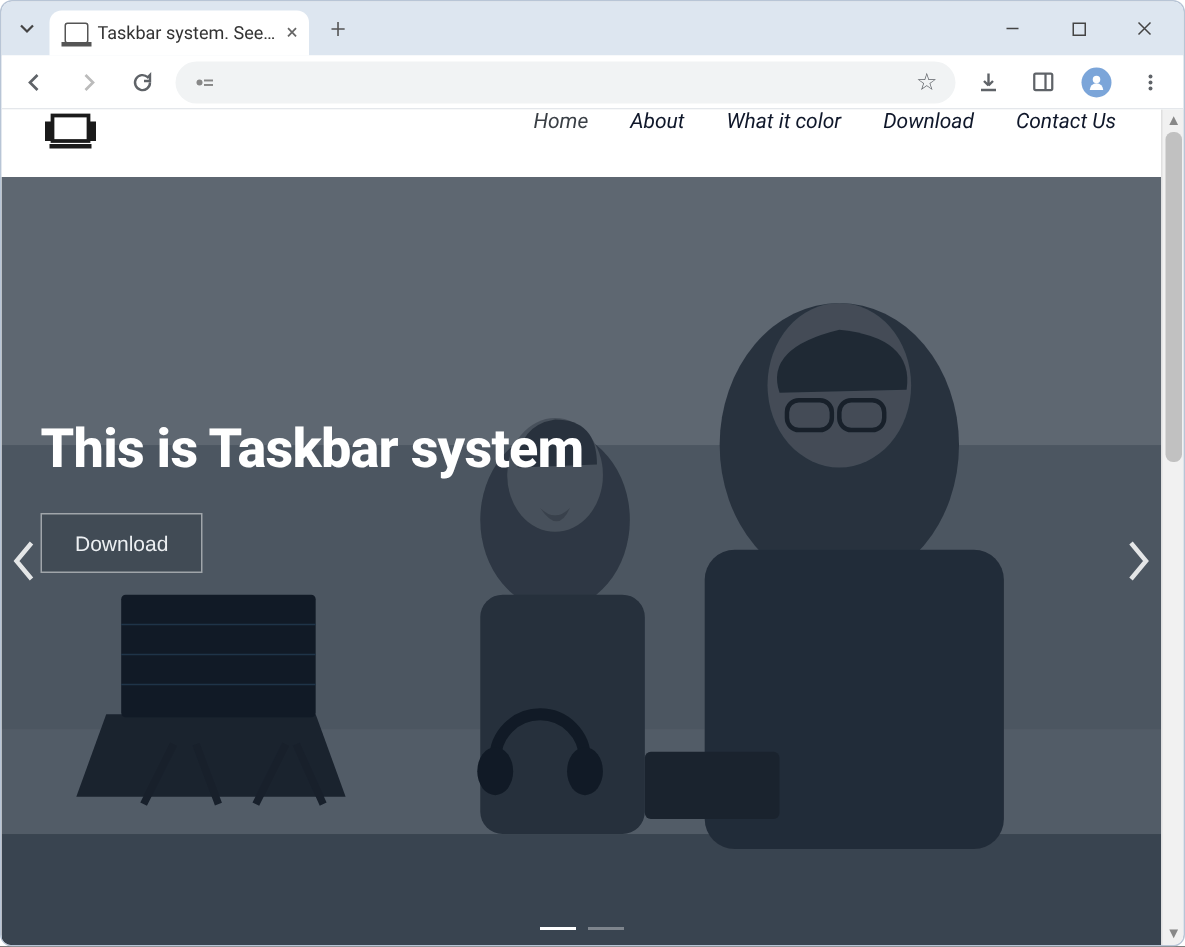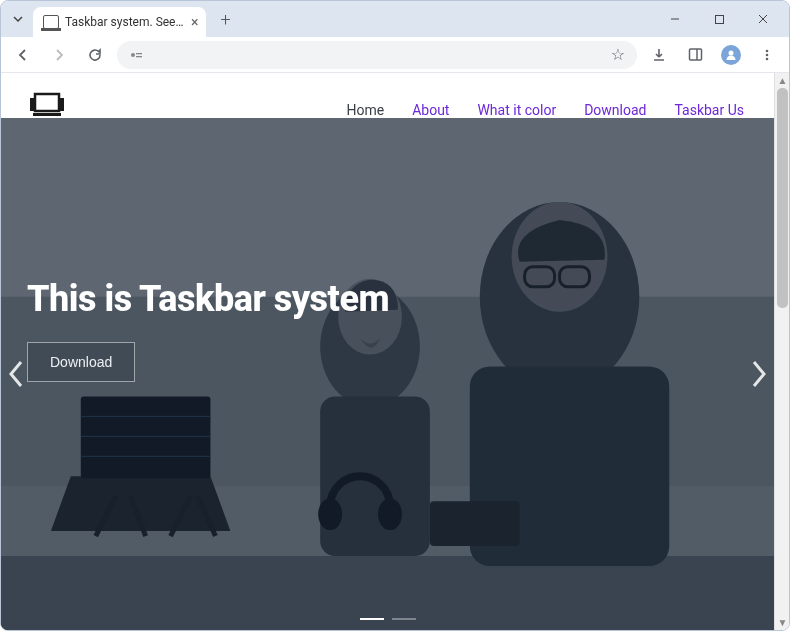--- a/index.html
+++ b/index.html
@@ -151,36 +151,37 @@
 .scrollbar .arr { position:absolute;width:15px;height:15px;display:flex;align-items:center;justify-content:center;color:#888;font-size:10px;}
 .page {
   position:absolute;
   left:0;top:0;right:15px;bottom:0;
   background:#fff;
 }
 .site-header {
   height:45px;
   background:#fff;
   display:flex;
-  align-items:flex-end;
+  align-items:flex-start;
   padding:0 30px 0 26px;
+  font-style:italic;
 }
 .logo {
   width:38px;height:28px;
   position:relative;
 }
 .logo svg {display:block;}
 .site-nav {
   margin-left:auto;
   display:flex;
   gap:28px;
 }
 .site-nav a {
   font-size:14px;
-  color:#6d28d9;
+  color:#0f172a;
   text-decoration:none;
   cursor:pointer;
 }
 .site-nav a.active { color:#3a3f45; }
 .hero {
   position:absolute;
   top:45px;left:0;right:0;bottom:0;
   background:#000000;
   overflow:hidden;
 }
@@ -350,21 +351,21 @@
             <rect x="3" y="8" width="6" height="13" fill="#1a1a1a"></rect>
             <rect x="31" y="8" width="6" height="13" fill="#1a1a1a"></rect>
             <rect x="6" y="23" width="28" height="3" fill="#1a1a1a"></rect>
           </svg>
         </div>
         <nav class="site-nav">
           <a class="active">Home</a>
           <a>About</a>
           <a>What it color</a>
           <a>Download</a>
-          <a>Taskbar Us</a>
+          <a>Contact Us</a>
         </nav>
       </div>
 
       <div class="hero">
         <div class="hero-bg">
           <svg width="100%" height="100%" viewBox="0 0 775 515" preserveAspectRatio="xMidYMid slice" style="position:absolute;inset:0;">
 
             <rect width="775" height="515" fill="#8f979e"></rect>
             <rect y="0" width="775" height="180" fill="#b0b6bb"></rect>
             <rect y="380" width="775" height="135" fill="#6a737b"></rect>

